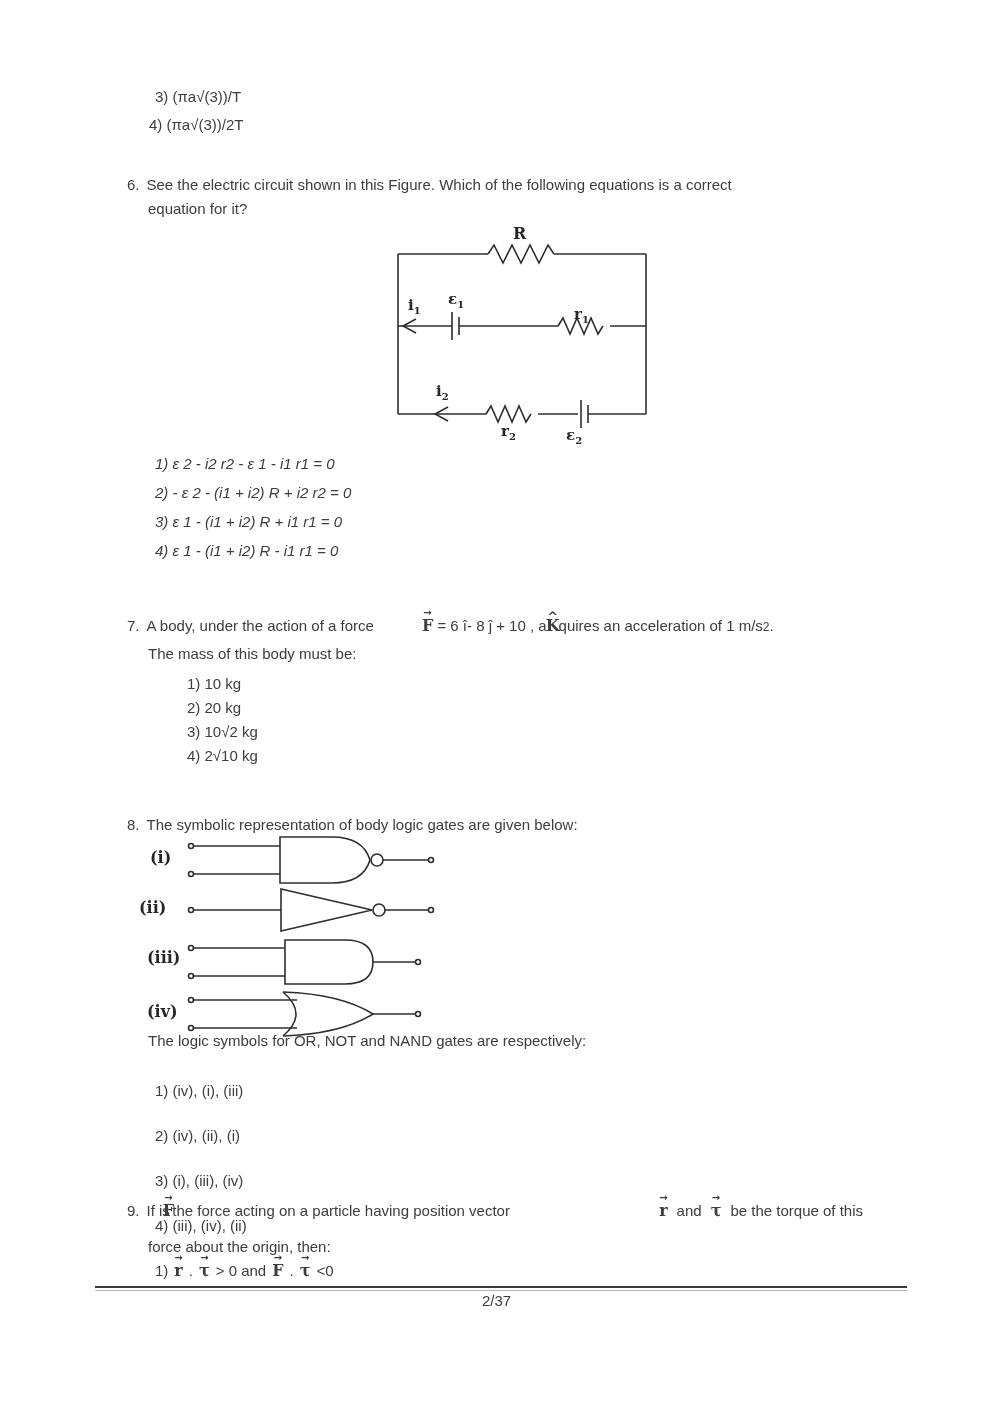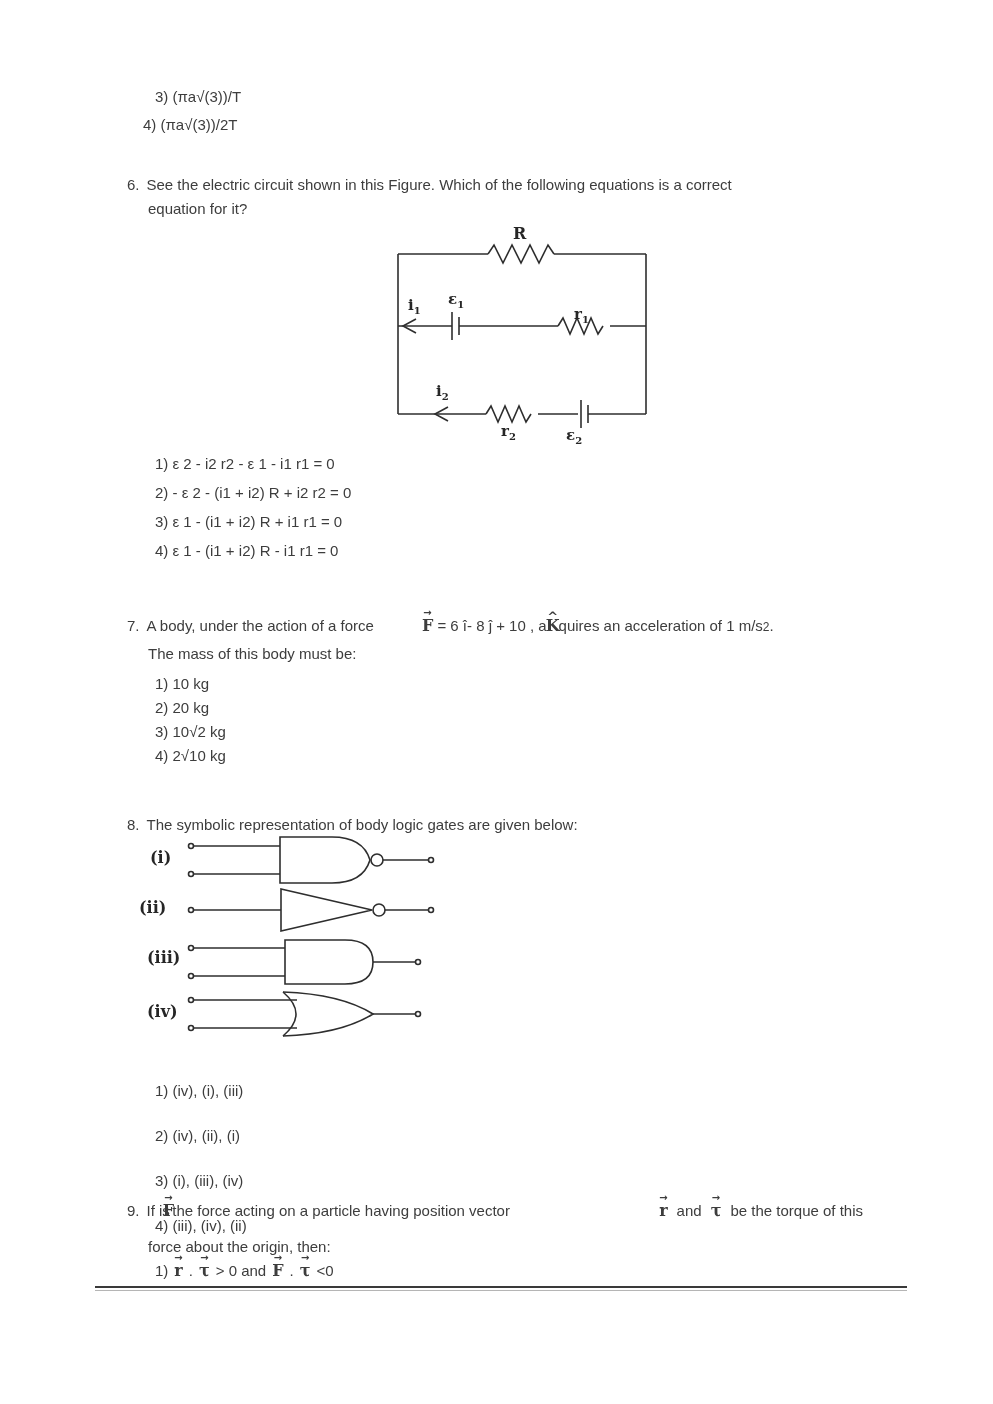--- a/index.html
+++ b/index.html
@@ -3,22 +3,22 @@
 <meta charset="utf-8">
 <style>
   html,body{margin:0;padding:0;background:#ffffff;}
   .page{position:relative;width:993px;height:1404px;background:#fff;
         font-family:"Liberation Sans",sans-serif;font-size:15px;color:#3d3d3d;overflow:hidden;border-radius:23px;}
   .abs{position:absolute;}
   .pre{white-space:pre;}
   .row{display:flex;align-items:baseline;white-space:pre;}
   .qnum{margin-right:7px;}
   .opts{display:flex;flex-direction:column;}
-  .opts.gap12 .opt{margin-bottom:12px;}
-  .opts.gap7 .opt{margin-bottom:7px;}
+  .opts.gap12 .opt{margin-bottom:12px;font-style:italic;}
+  .opts.gap7 .opt{margin-bottom:7px;margin-left:32px;}
   .opts.gap8 .opt{margin-bottom:8px;margin-top:20px;}
   .vec{position:relative;display:inline-block;font-family:"DejaVu Serif",serif;
        font-weight:bold;font-size:16px;line-height:1;}
   .vec::before{content:"→";position:absolute;top:-10px;left:50%;transform:translateX(-50%);
        font-size:10px;font-family:"DejaVu Sans",sans-serif;font-weight:bold;}
   .vec.hat::before{content:"^";top:-8px;font-size:13px;}
   .clabel{position:absolute;font-family:"DejaVu Serif",serif;font-weight:bold;
        font-size:15px;color:#262626;line-height:1;}
   .clabel sub{font-size:10px;}
   .glabel{position:absolute;font-family:"DejaVu Serif",serif;font-weight:bold;
@@ -27,21 +27,21 @@
   .footer-line{border-top:2px solid #3a3a3a;border-bottom:1px solid #b5b5b5;height:2px;}
   .footer-text{text-align:center;width:993px;}
   svg{display:block;}
 </style>
 </head>
 <body>
 
 <div class="page">
 
   <div class="abs pre" style="left:155px;top:88px;">3) (πa√(3))/T</div>
-  <div class="abs pre" style="left:143px;top:116px;">4) (πa√(3))/2T</div>
+  <div class="abs pre" style="left:149px;top:116px;">4) (πa√(3))/2T</div>
 
   <div class="abs row" style="left:127px;top:176px;">
     <span class="qnum">6.</span>
     <span>See the electric circuit shown in this Figure. Which of the following equations is a correct</span>
   </div>
   <div class="abs" style="left:148px;top:200px;">equation for it?</div>
 
   <div class="abs" style="left:386px;top:220px;width:270px;height:232px;">
     <svg width="270" height="232" viewBox="0 0 270 232">
       <g stroke="#2e2e2e" stroke-width="1.6" fill="none">
@@ -155,20 +155,21 @@
       <circle cx="6" cy="40" r="2.5" fill="#fff"></circle>
       <line x1="8.5" y1="12" x2="112" y2="12"></line>
       <line x1="8.5" y1="40" x2="112" y2="40"></line>
       <path d="M98,4 Q124,26 98,48"></path>
       <path d="M98,4 Q156,6 188,26 Q156,46 98,48"></path>
       <line x1="188" y1="26" x2="230" y2="26"></line>
       <circle cx="233" cy="26" r="2.5" fill="#fff"></circle>
     </g>
   </svg>
 
+  <div class="abs" style="left:148px;top:1032px;">The logic symbols for OR, NOT and NAND gates are respectively:</div>
   <div class="abs opts gap8" style="left:155px;top:1062px;">
     <div class="opt pre">1) (iv), (i), (iii)</div>
     <div class="opt pre">2) (iv), (ii), (i)</div>
     <div class="opt pre">3) (i), (iii), (iv)</div>
     <div class="opt pre">4) (iii), (iv), (ii)</div>
   </div>
 
   <div class="abs" style="left:127px;top:1202px;width:736px;display:flex;justify-content:space-between;align-items:baseline;white-space:pre;">
     <span><span class="qnum">9.</span><span>If is</span><span class="vec" style="margin:0 -2px 0 -7px;">F</span><span>the force acting on a particle having position vector</span></span>
     <span class="row" style="gap:9px;">
@@ -185,14 +186,15 @@
     <span>.</span>
     <span class="vec">τ</span>
     <span>&gt; 0 and</span>
     <span class="vec">F</span>
     <span>.</span>
     <span class="vec">τ</span>
     <span>&lt;0</span>
   </div>
 
   <div class="abs footer-line" style="left:95px;top:1286px;width:812px;"></div>
+  <div class="abs footer-text" style="left:0;top:1292px;">2/37</div>
 
 </div>
 
 </body></html>

